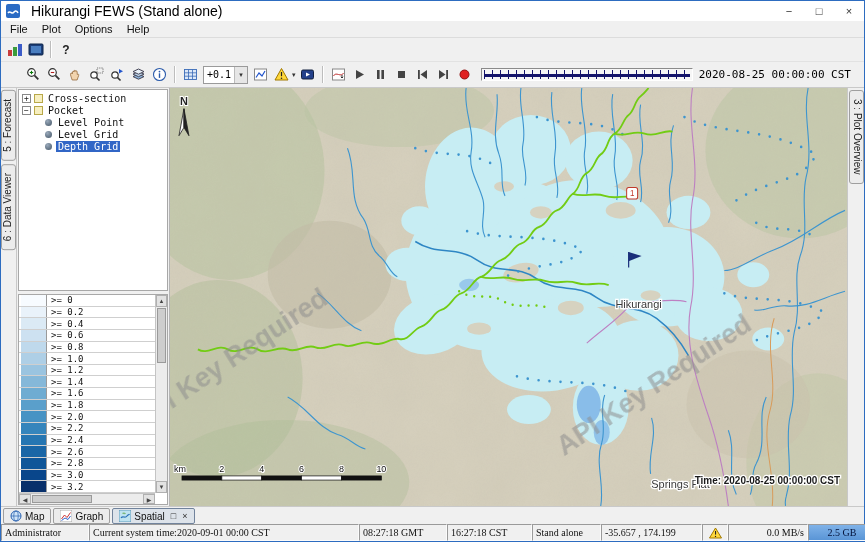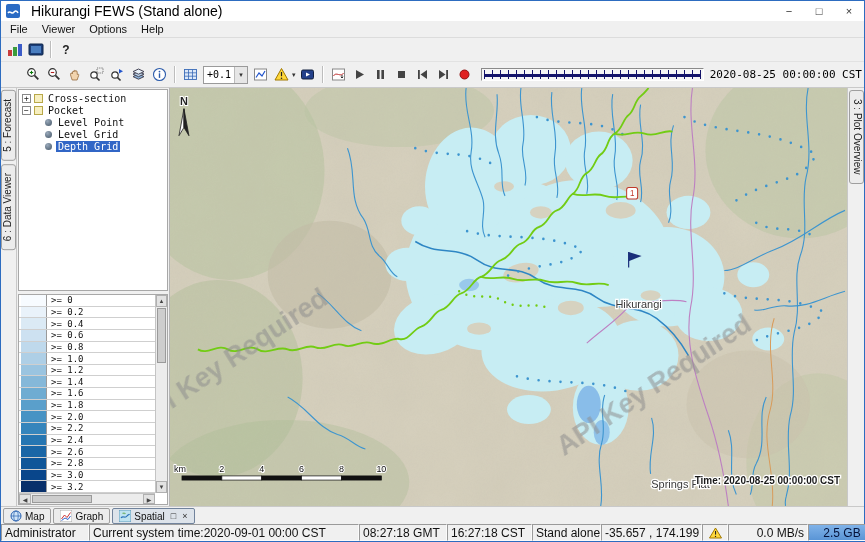--- a/index.html
+++ b/index.html
@@ -12,21 +12,21 @@
 .title-text{font-size:14px;color:#000;margin-left:11px}
 .win-controls{margin-left:auto;display:flex;height:100%}
 .win-btn{width:30px;display:flex;align-items:center;justify-content:center;font-size:11px;color:#333}
 
 
 .menubar{height:17px;display:flex;align-items:center;background:#f0f0f0;border-bottom:1px solid #dcdcdc;padding-left:2px;flex:0 0 auto}
 .menu-item{font-size:11px;padding:1px 7px;color:#111}
 
 
 .toolbar1{height:24px;display:flex;align-items:center;background:#f0f0f0;padding-left:3px;border-bottom:1px solid #e2e2e2;flex:0 0 auto}
-.toolbar2{height:26px;display:flex;align-items:center;background:#f0f0f0;border-bottom:1px solid #c9c9c9;padding:0 0 0 22px;flex:0 0 auto}
+.toolbar2{height:26px;display:flex;align-items:center;background:#f0f0f0;border-bottom:1px solid #c9c9c9;padding:0 11px 0 22px;flex:0 0 auto}
 .tbtn{width:21px;height:22px;display:flex;align-items:center;justify-content:center;flex:0 0 auto}
 .tbtn svg{display:block}
 .helpbtn{font-size:12px;font-weight:bold;color:#222;width:20px;text-align:center}
 .tsep{width:2px;height:17px;border-left:1px solid #bdbdbd;border-right:1px solid #fff;margin:0 4px;flex:0 0 auto}
 .combo{display:flex;align-items:center;height:18px;border:1px solid #9a9a9a;background:#fff;margin:0 2px;flex:0 0 auto}
 .combo-val{font:10px "DejaVu Sans Mono",monospace;padding:0 3px}
 .combo-arrow{width:13px;height:100%;background:#e6e6e6;border-left:1px solid #bbb;font-size:7px;display:flex;align-items:center;justify-content:center;color:#333}
 .drop-arrow{font-size:7px;color:#333;margin:0 1px 0 0}
 .timeline{flex:1;height:13px;margin:0 6px;border:1px solid;border-color:#8a8a8a #fff #fff #8a8a8a;background:#f6f6f6;position:relative;min-width:90px}
 .tl-ticks{position:absolute;left:2px;right:2px;top:1px;bottom:1px;background:repeating-linear-gradient(90deg,#14146a 0 1px,transparent 1px 8px)}
@@ -72,21 +72,21 @@
 
 
 .bottom-tabs{height:18px;background:#f0f0f0;border-top:1px solid #c9c9c9;display:flex;align-items:center;padding:1px 2px 0;flex:0 0 auto}
 .btab{display:flex;align-items:center;gap:3px;height:16px;padding:0 6px;font-size:10px;color:#111;border:1px solid #9f9f9f;border-radius:2px;background:#ececec;margin-right:2px}
 .btab.selected{background:#dde3ea;border-color:#71839c}
 .btab-ctrl{font-size:9px;color:#333;margin-left:3px}
 .logs-row{height:17px;background:#f0f0f0;display:flex;align-items:center;padding-left:2px;border-top:1px solid #dedede;flex:0 0 auto}
 .logs-btn{font-size:10px;color:#111;padding:0 8px;height:14px;border:1px solid #9f9f9f;background:#ececec;border-radius:2px;display:flex;align-items:center}
 
 
-.statusbar{height:17px;display:flex;background:#f0f0f0;font-family:Liberation Sans, sans-serif;font-size:12px;color:#111;flex:0 0 auto}
+.statusbar{height:17px;display:flex;background:#f0f0f0;font-family:Liberation Serif, serif;font-size:10px;color:#111;flex:0 0 auto}
 .seg{border:1px solid;border-color:#9a9a9a #fbfbfb #fbfbfb #9a9a9a;display:flex;align-items:center;padding:0 3px;white-space:nowrap;overflow:hidden;flex:0 0 auto}
 .seg.right{justify-content:flex-end}
 .seg.center{justify-content:center}
 .seg.mem{background:linear-gradient(#7fb2e8,#5a95d6);color:#04123a;justify-content:center}
 .w-user{width:88px}.w-sys{width:270px}.w-gmt{width:88px}.w-cst{width:85px}.w-mode{width:69px}.w-coord{width:101px}.w-warn{width:26px}.w-rate{width:80px}.w-mem{width:68px}
 </style>
 </head>
 <body>
 
 <div class="window">
@@ -99,21 +99,21 @@
     <span class="title-text">Hikurangi FEWS (Stand alone)</span>
     <div class="win-controls">
       <div class="win-btn">−</div>
       <div class="win-btn">□</div>
       <div class="win-btn">×</div>
     </div>
   </div>
 
   <div class="menubar">
     <span class="menu-item">File</span>
-    <span class="menu-item">Viewer</span>
+    <span class="menu-item">Plot</span>
     <span class="menu-item">Options</span>
     <span class="menu-item">Help</span>
   </div>
 
   <div class="toolbar1">
     <div class="tbtn">
         <svg width="16" height="16">
           <rect x="1" y="8" width="4" height="6" fill="#c83c3c"></rect>
           <rect x="6" y="5" width="4" height="9" fill="#3c9c3c"></rect>
           <rect x="11" y="2" width="4" height="12" fill="#3c5cc8"></rect>

